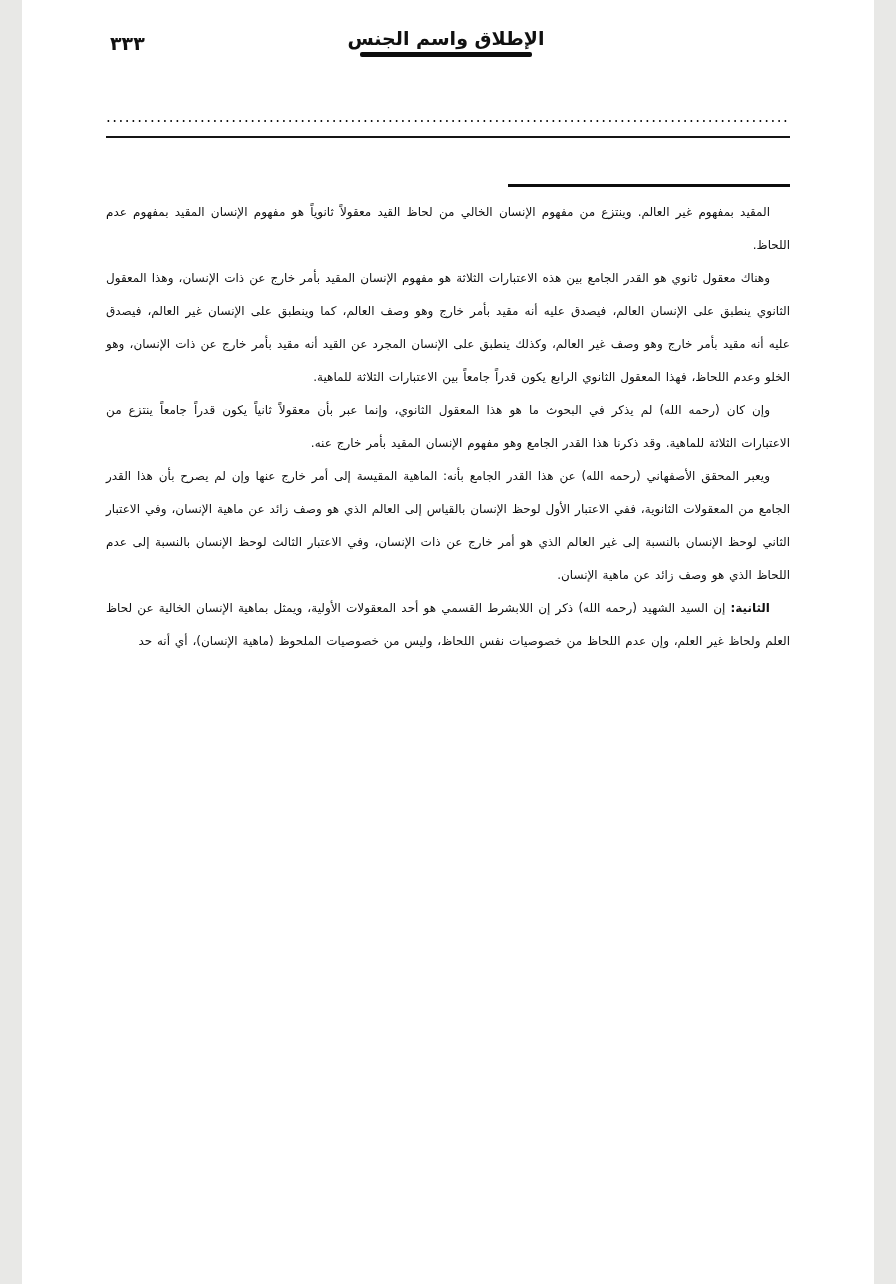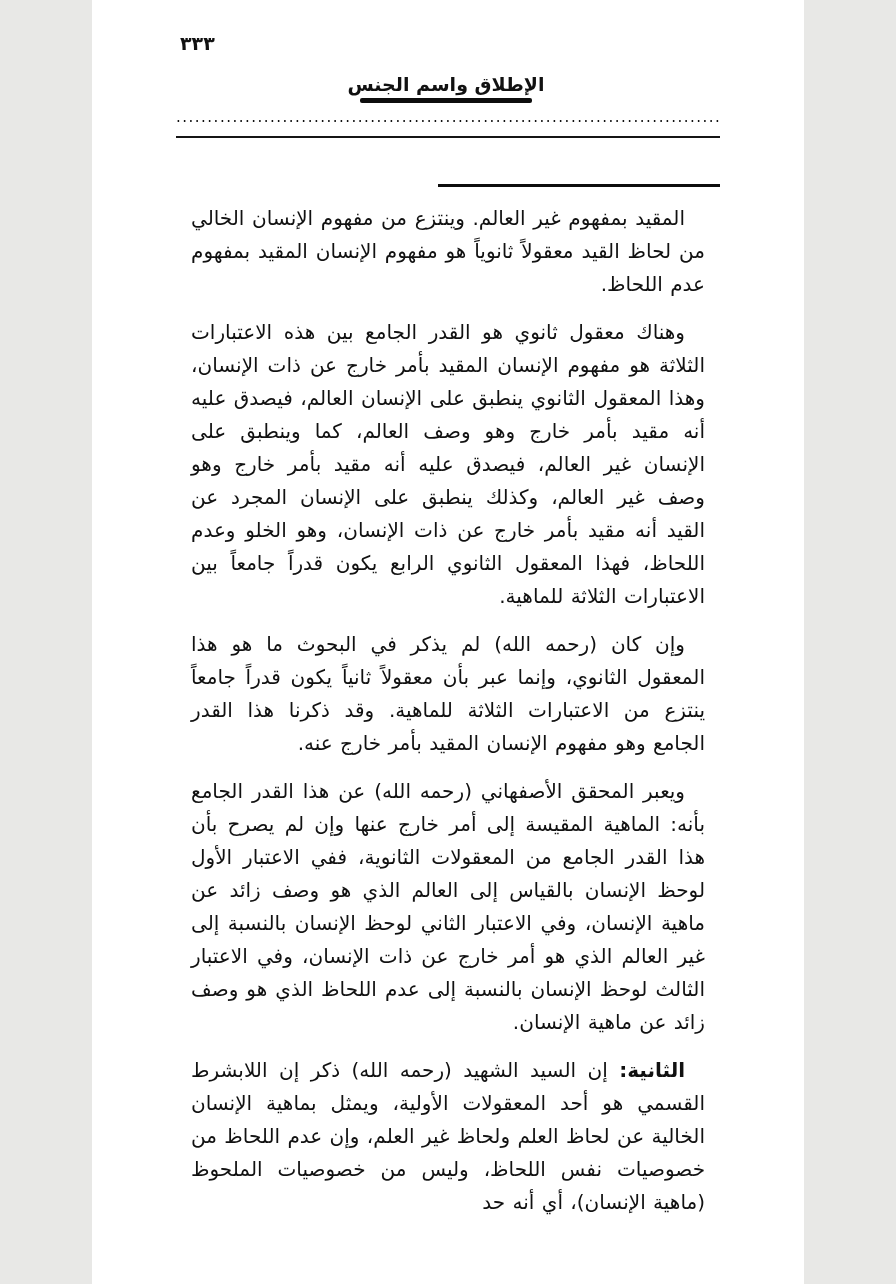--- a/index.html
+++ b/index.html
@@ -3,21 +3,21 @@
 <meta charset="utf-8">
 <style>
   html, body {
     margin: 0;
     padding: 0;
     background: #e8e8e6;
     font-family: "DejaVu Sans", "DejaVu Serif", sans-serif;
   }
   .page {
     position: relative;
-    width: 712px;
+    width: 852px;
     height: 1284px;
     margin: 0 auto;
     background: #ffffff;
     color: #111111;
     box-sizing: border-box;
     padding: 26px 84px 30px 84px;
     direction: rtl;
     overflow: hidden;
   }
   
@@ -33,21 +33,20 @@
     font-weight: bold;
     letter-spacing: 2px;
     direction: ltr;
   }
   .title-wrap {
     position: absolute;
     left: 0;
     right: 4px;
     top: 0;
     text-align: center;
-    margin-top: 46px;
   }
   .page-title {
     display: inline-block;
     margin: 0;
     font-size: 19px;
     font-weight: bold;
     line-height: 24px;
   }
   .title-underline {
     width: 172px;
@@ -78,22 +77,22 @@
   .commentary {
     margin-top: 46px;
   }
   .footnote-separator {
     width: 282px;
     height: 3px;
     background: #0d0d0d;
     margin-bottom: 9px;
   }
   .para {
-    margin: 15px;
-    font-size: 20px;
+    margin: 0;
+    font-size: 12px;
     line-height: 33px;
     text-align: justify;
     text-indent: 20px;
     word-spacing: 1px;
   }
   .para .lead {
     font-weight: bold;
   }
   .para .lead:empty {
     display: none;

